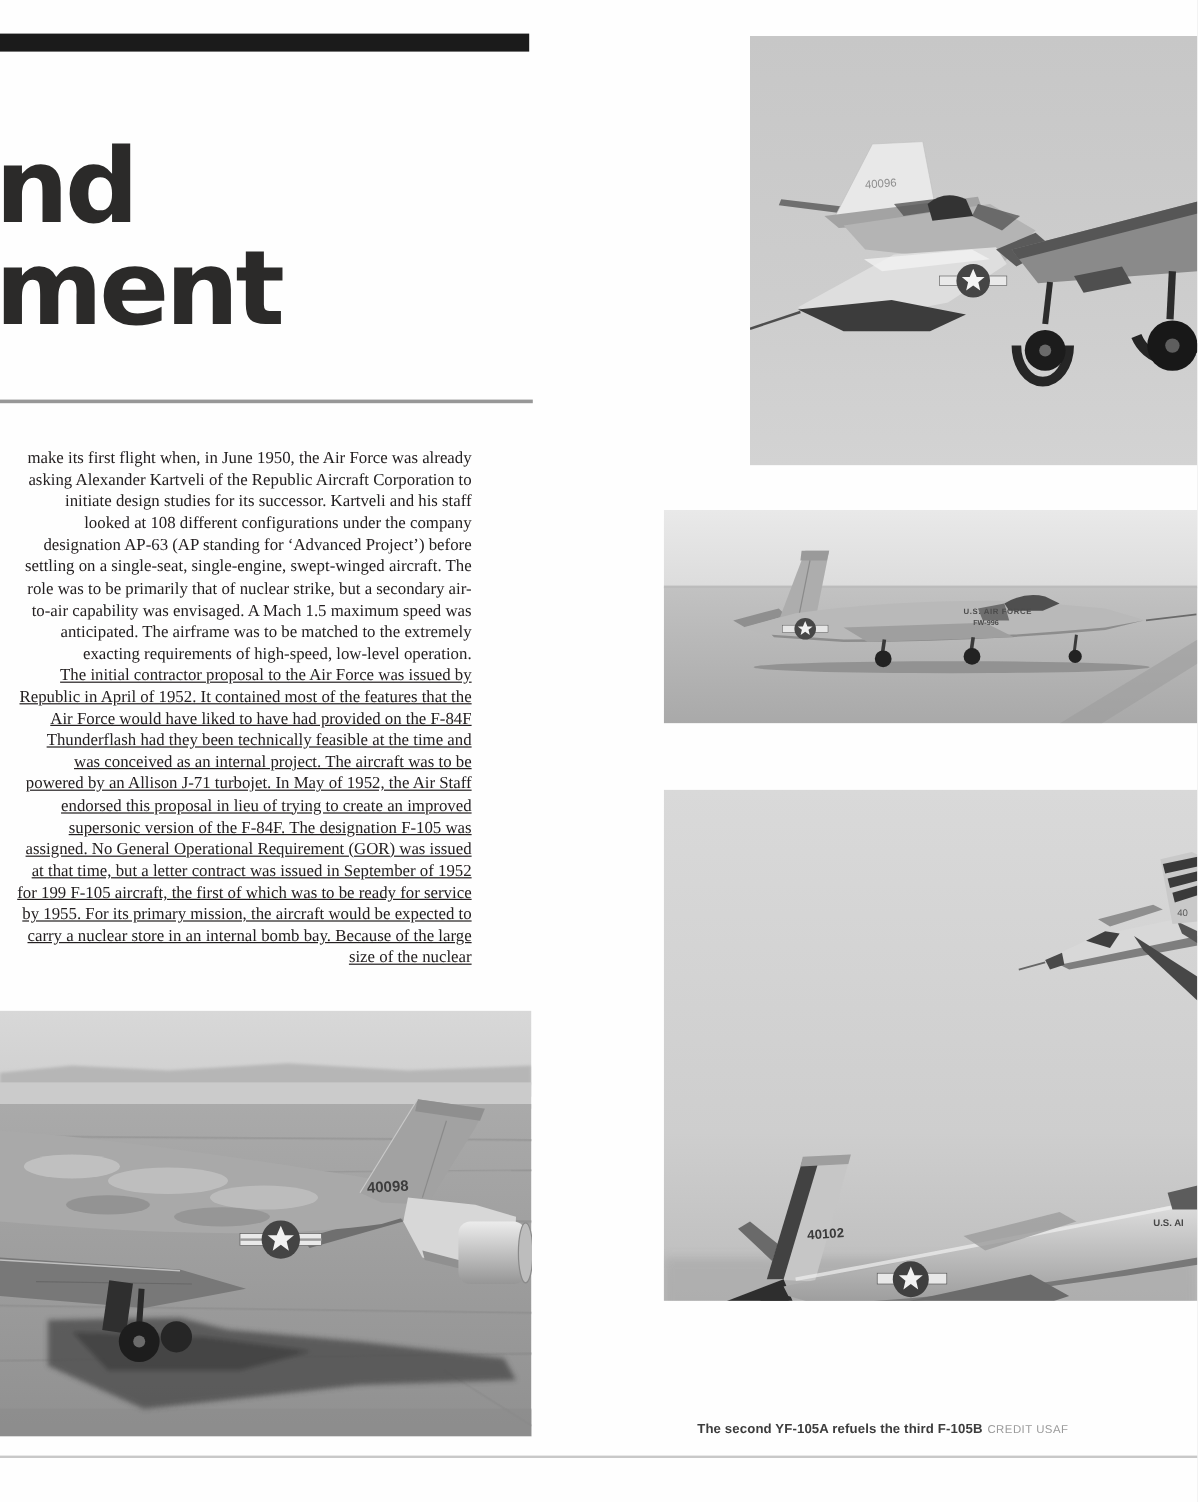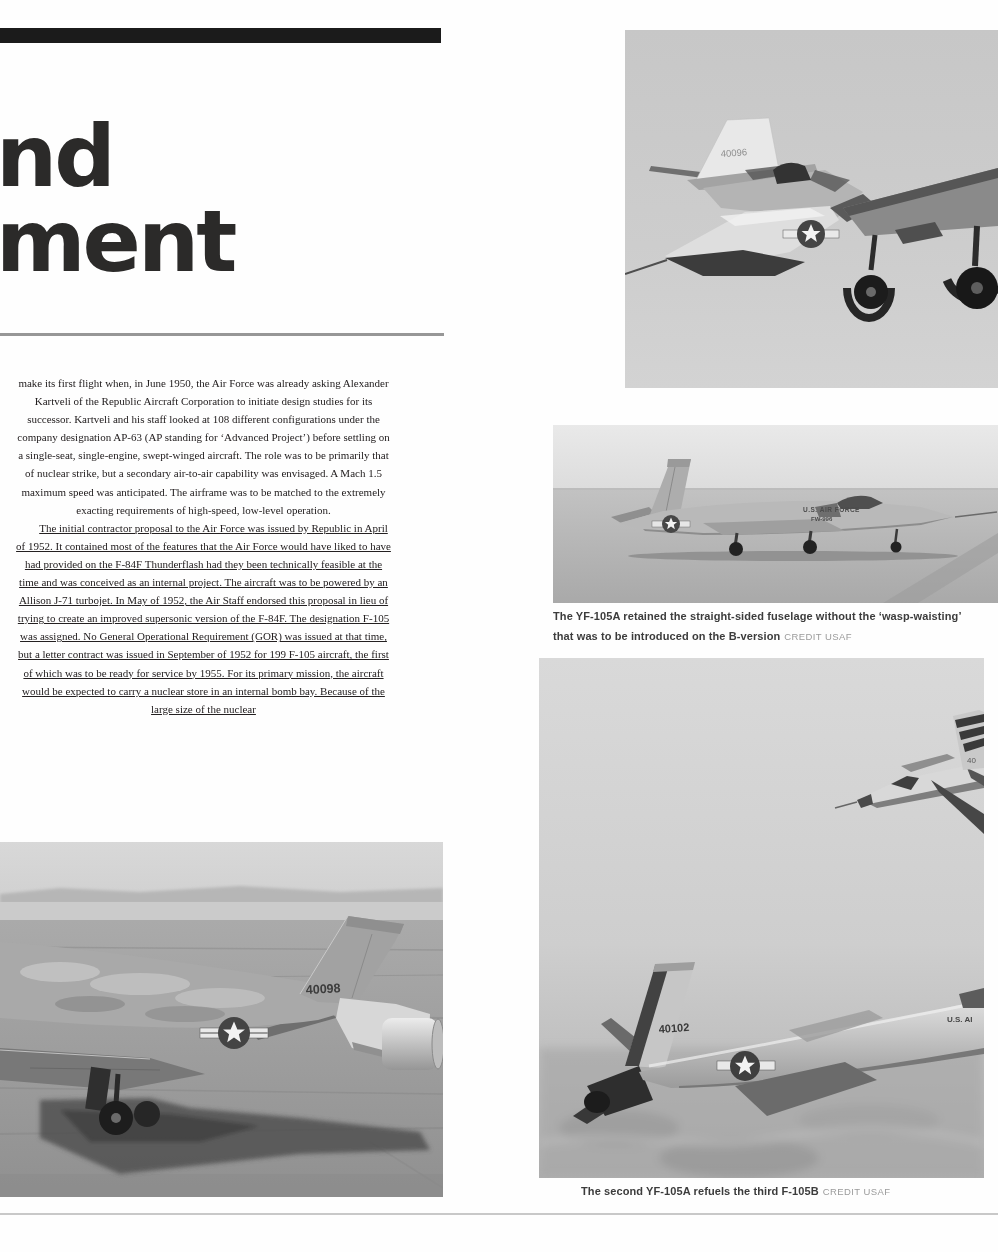--- a/index.html
+++ b/index.html
@@ -7,29 +7,29 @@
           font-family:"Liberation Sans",sans-serif;}
   
   .top-bar{position:absolute;left:0;top:28px;width:441px;height:15px;background:#1b1b1b;}
   .headline{position:absolute;left:-4px;top:56px;color:#2b2a29;
             font-family:"DejaVu Sans",sans-serif;font-weight:bold;
             font-size:86px;line-height:85px;letter-spacing:-3px;}
   .headline span{display:block;}
   .headline-rule{position:absolute;left:0;top:333px;width:444px;height:3px;background:#979797;}
   .article{position:absolute;left:14px;top:374px;width:379px;color:#242021;
            font-family:"Liberation Serif","DejaVu Serif",serif;
-           font-size:11px;line-height:18.1px;text-align:center;}
+           font-size:14px;line-height:18.1px;text-align:right;}
   .article p{margin:0;}
   .article p.indented{text-indent:20px;text-decoration:underline;}
   
   .photo{position:absolute;overflow:hidden;}
   .photo svg{display:block;}
   #photo-top-right{left:625px;top:30px;width:373px;height:358px;}
   #photo-mid-right{left:553px;top:425px;width:445px;height:178px;}
-  #photo-bot-right{left:539px;top:658px;width:445px;height:520px;}
+  #photo-bot-right{left:553px;top:658px;width:445px;height:426px;}
   #photo-bot-left{left:0;top:842px;width:443px;height:355px;}
   
   .caption{position:absolute;color:#3c3c3c;font-weight:bold;font-size:11px;
            line-height:20px;letter-spacing:0.1px;}
   #caption-top-right{left:622px;top:389px;width:376px;white-space:nowrap;overflow:hidden;}
   #caption-mid-right{left:553px;top:606px;width:420px;}
   #caption-bot-right{left:553px;top:1181px;width:440px;white-space:nowrap;margin-left:28px;}
   .credit{font-weight:normal;font-size:9.5px;color:#9b9b9b;letter-spacing:0.4px;margin-left:4px;}
   
   .footer-rule{position:absolute;left:0;top:1213px;width:998px;height:2px;background:#c8c8c8;}
@@ -231,23 +231,20 @@
           <line x1="184" y1="108" x2="182" y2="122" stroke="#3a3a3a" stroke-width="3"></line>
           <line x1="258" y1="106" x2="256" y2="120" stroke="#3a3a3a" stroke-width="3"></line>
           <circle cx="183" cy="124" r="7" fill="#222222"></circle>
           <circle cx="257" cy="122" r="7" fill="#222222"></circle>
           <line x1="344" y1="104" x2="342" y2="120" stroke="#3a3a3a" stroke-width="2.5"></line>
           <circle cx="343" cy="122" r="5.5" fill="#222222"></circle>
         </g>
       </g>
     </svg>
   </figure>
-  <figcaption class="caption" id="caption-mid-right">
-    <span>The YF-105A retained the straight-sided fuselage without the ‘wasp-waisting’ that was to be introduced on the B-version</span><span class="credit">CREDIT USAF</span>
-  </figcaption>
 
   <figure class="photo" id="photo-bot-right" style="margin:0">
     <svg width="445" height="520" viewBox="0 0 445 520">
       <defs>
         <linearGradient id="gBRsky" x1="0" y1="0" x2="0" y2="1">
           <stop offset="0" stop-color="#d9d9d9"></stop>
             <stop offset="0.55" stop-color="#cecece"></stop>
             <stop offset="0.8" stop-color="#bdbdbd"></stop>
             <stop offset="1" stop-color="#b0b0b0"></stop>
         </linearGradient>

